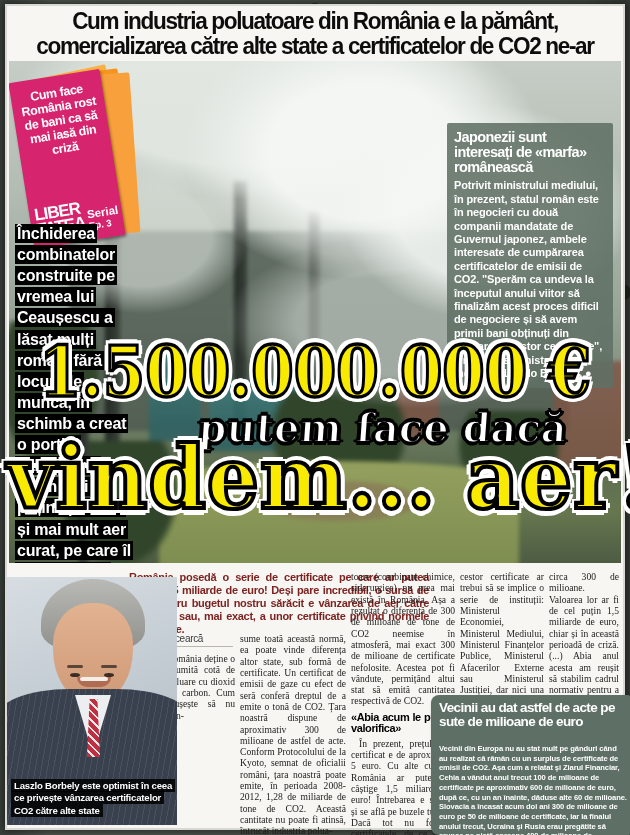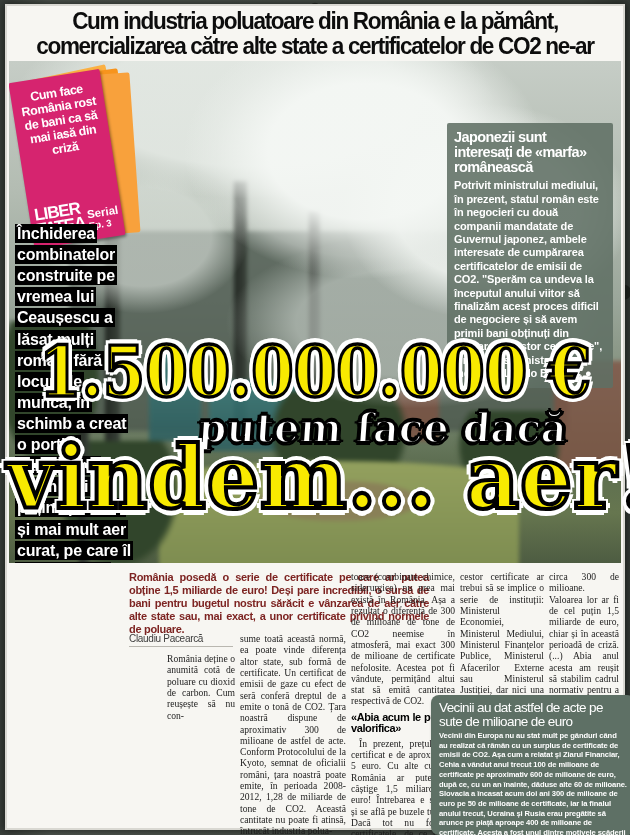--- a/index.html
+++ b/index.html
@@ -103,21 +103,21 @@
   .c3{left:344px;top:8px;width:104px;}
   .c4{left:453px;top:8px;width:84px;}
   .c5{left:542px;top:8px;width:70px;}
   .subhead{font-family:"Liberation Sans",sans-serif;font-weight:bold;font-size:11px;line-height:1.05;letter-spacing:-.4px;margin:5px 0 3px;color:#000;}
   .indent{text-indent:8px;}
   
   .vecini{
     position:absolute;left:424px;top:132px;width:188px;height:128px;
     background:#5e7065;border-radius:8px;padding:6px 8px;color:#fff;box-shadow:1px 2px 3px rgba(0,0,0,.35);
   }
-  .vecini .t{font-weight:normal;font-size:13.5px;line-height:1.0;letter-spacing:-.6px;margin-bottom:3px;}
+  .vecini .t{font-weight:bold;font-size:13.5px;line-height:1.0;letter-spacing:-.6px;margin-bottom:16px;}
   .vecini .b{font-weight:bold;font-size:7.6px;line-height:1.28;letter-spacing:-.1px;}
   
   .portrait{
     position:absolute;left:0px;top:14px;width:170px;height:248px;overflow:hidden;
     background:linear-gradient(160deg,#d7dde2 0%,#c3ccd3 45%,#aeb9c1 100%);
   }
   .hair{position:absolute;left:34px;top:2px;width:104px;height:74px;border-radius:50% 50% 42% 42%/60% 60% 30% 30%;
     background:linear-gradient(180deg,#b9b9b5,#8e8e8a);}
   .face{position:absolute;left:46px;top:26px;width:80px;height:96px;border-radius:46% 46% 40% 40%/42% 42% 52% 52%;
     background:linear-gradient(180deg,#e2b391,#d09a78);}
@@ -213,15 +213,31 @@
 
     </div>
     <div class="bodycol c4">cestor certificate ar trebui să se implice o serie de instituții: Ministerul Economiei, Ministerul Mediului, Ministerul Finanțelor Publice, Ministerul Afacerilor Externe sau Ministerul Justiției, dar nici una nu face nimic. "Certificatele verzi pe care statul nu le-a folosit sunt în număr de</div>
     <div class="bodycol c5">circa 300 de milioane. Valoarea lor ar fi de cel puțin 1,5 miliarde de euro, chiar și în această perioadă de criză. (...) Abia anul acesta am reușit să stabilim cadrul normativ pentru a le putea valorifica", a explicat, ieri, într-o conferință de presă, ministrul mediului Laszlo Borbely. ●</div>
 
     <div class="vecini">
       <div class="t">Vecinii au dat astfel de acte pe sute de milioane de euro</div>
       <div class="b">Vecinii din Europa nu au stat mult pe gânduri când au realizat că rămân cu un surplus de certificate de emisii de CO2. Așa cum a relatat și Ziarul Financiar, Cehia a vândut anul trecut 100 de milioane de certificate pe aproximativ 600 de milioane de euro, după ce, cu un an înainte, dăduse alte 60 de milioane. Slovacia a încasat acum doi ani 300 de milioane de euro pe 50 de milioane de certificate, iar la finalul anului trecut, Ucraina și Rusia erau pregătite să arunce pe piață aproape 400 de milioane de certificate. Acesta a fost unul dintre motivele scăderii prețului de vânzare pe certificat. ●</div>
     </div>
 
+    <div class="portrait">
+      <div class="hair"></div>
+      <div class="face">
+        <div class="brow" style="left:14px;"></div>
+        <div class="brow" style="left:48px;"></div>
+        <div class="eye" style="left:17px;"></div>
+        <div class="eye" style="left:51px;"></div>
+      </div>
+      <div class="mouth"></div>
+      <div class="suit"></div>
+      <div class="shirt"></div>
+      <div class="tie"></div>
+      <div class="cap-borbely">
+        <span>Laszlo Borbely este optimist în ceea ce privește vânzarea certificatelor CO2 către alte state</span>
+      </div>
+    </div>
   </div>
 
 </div>
 
 </body></html>

